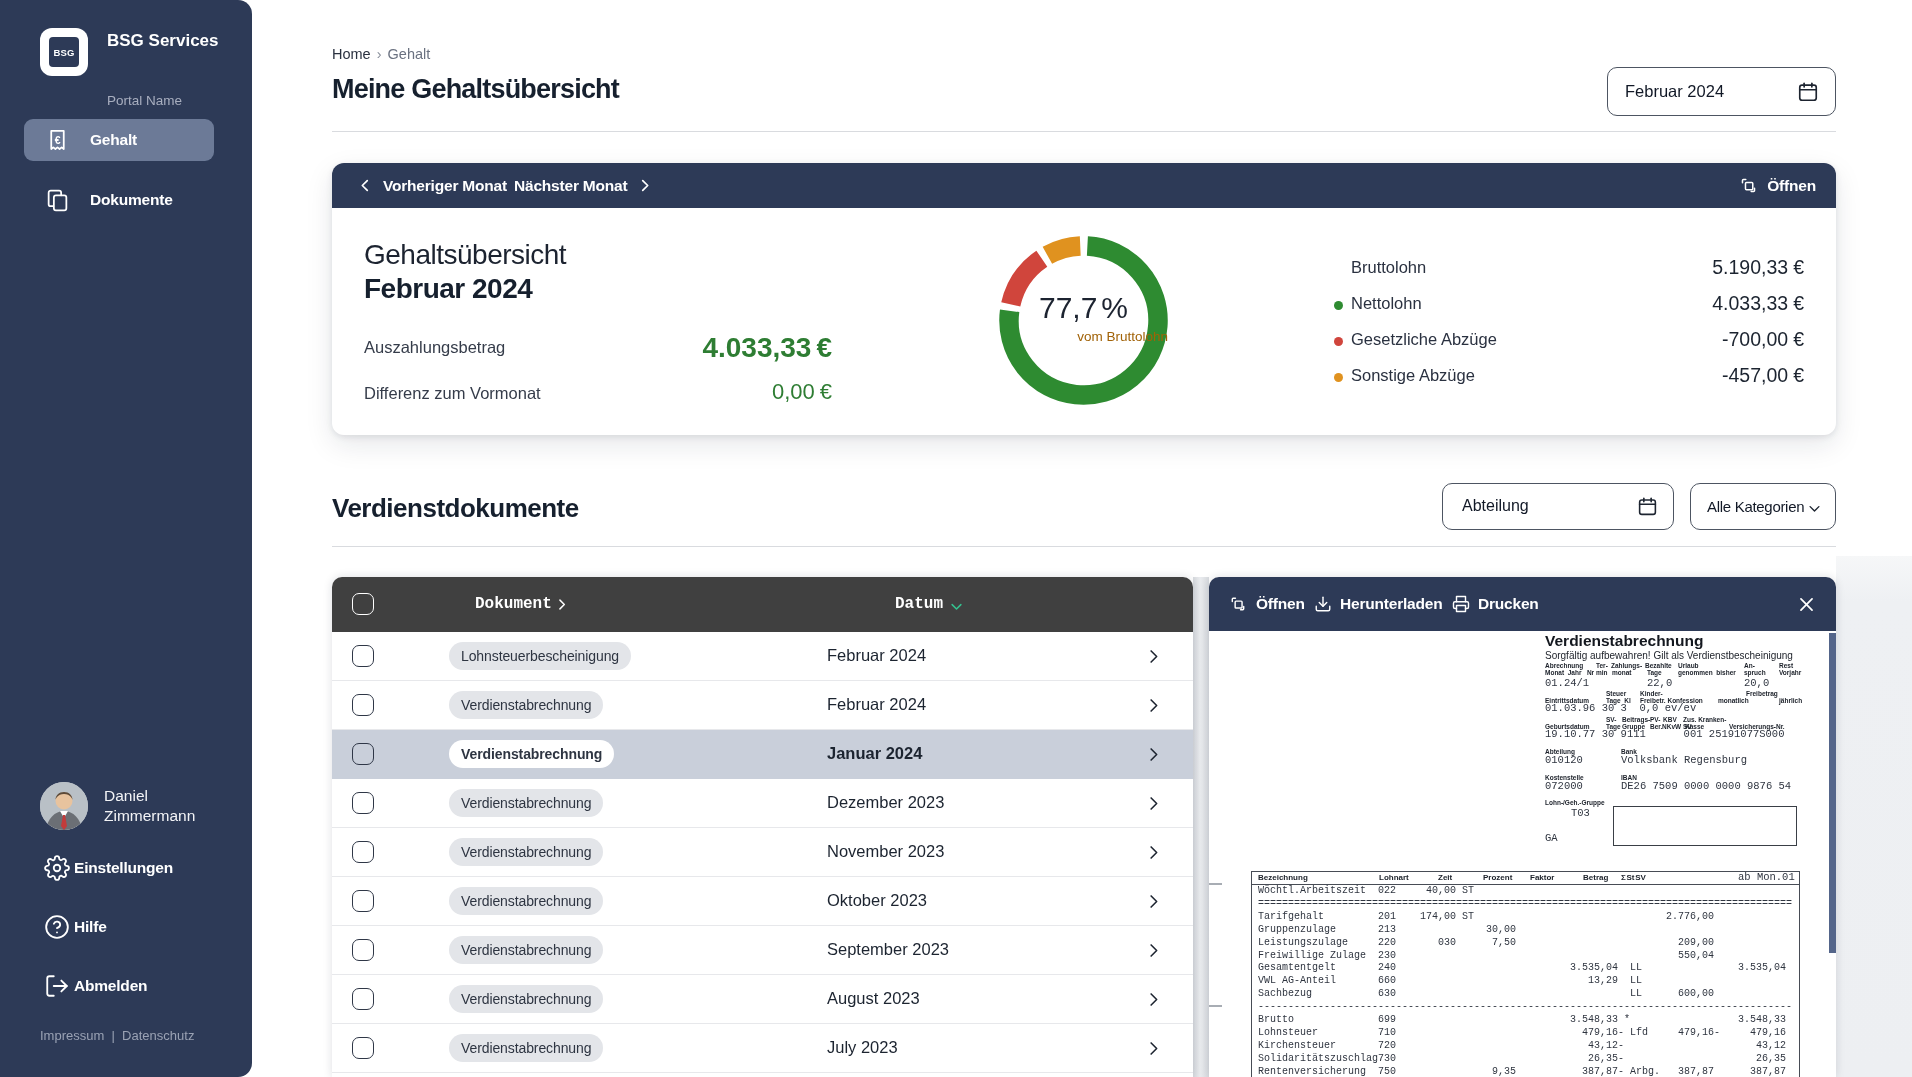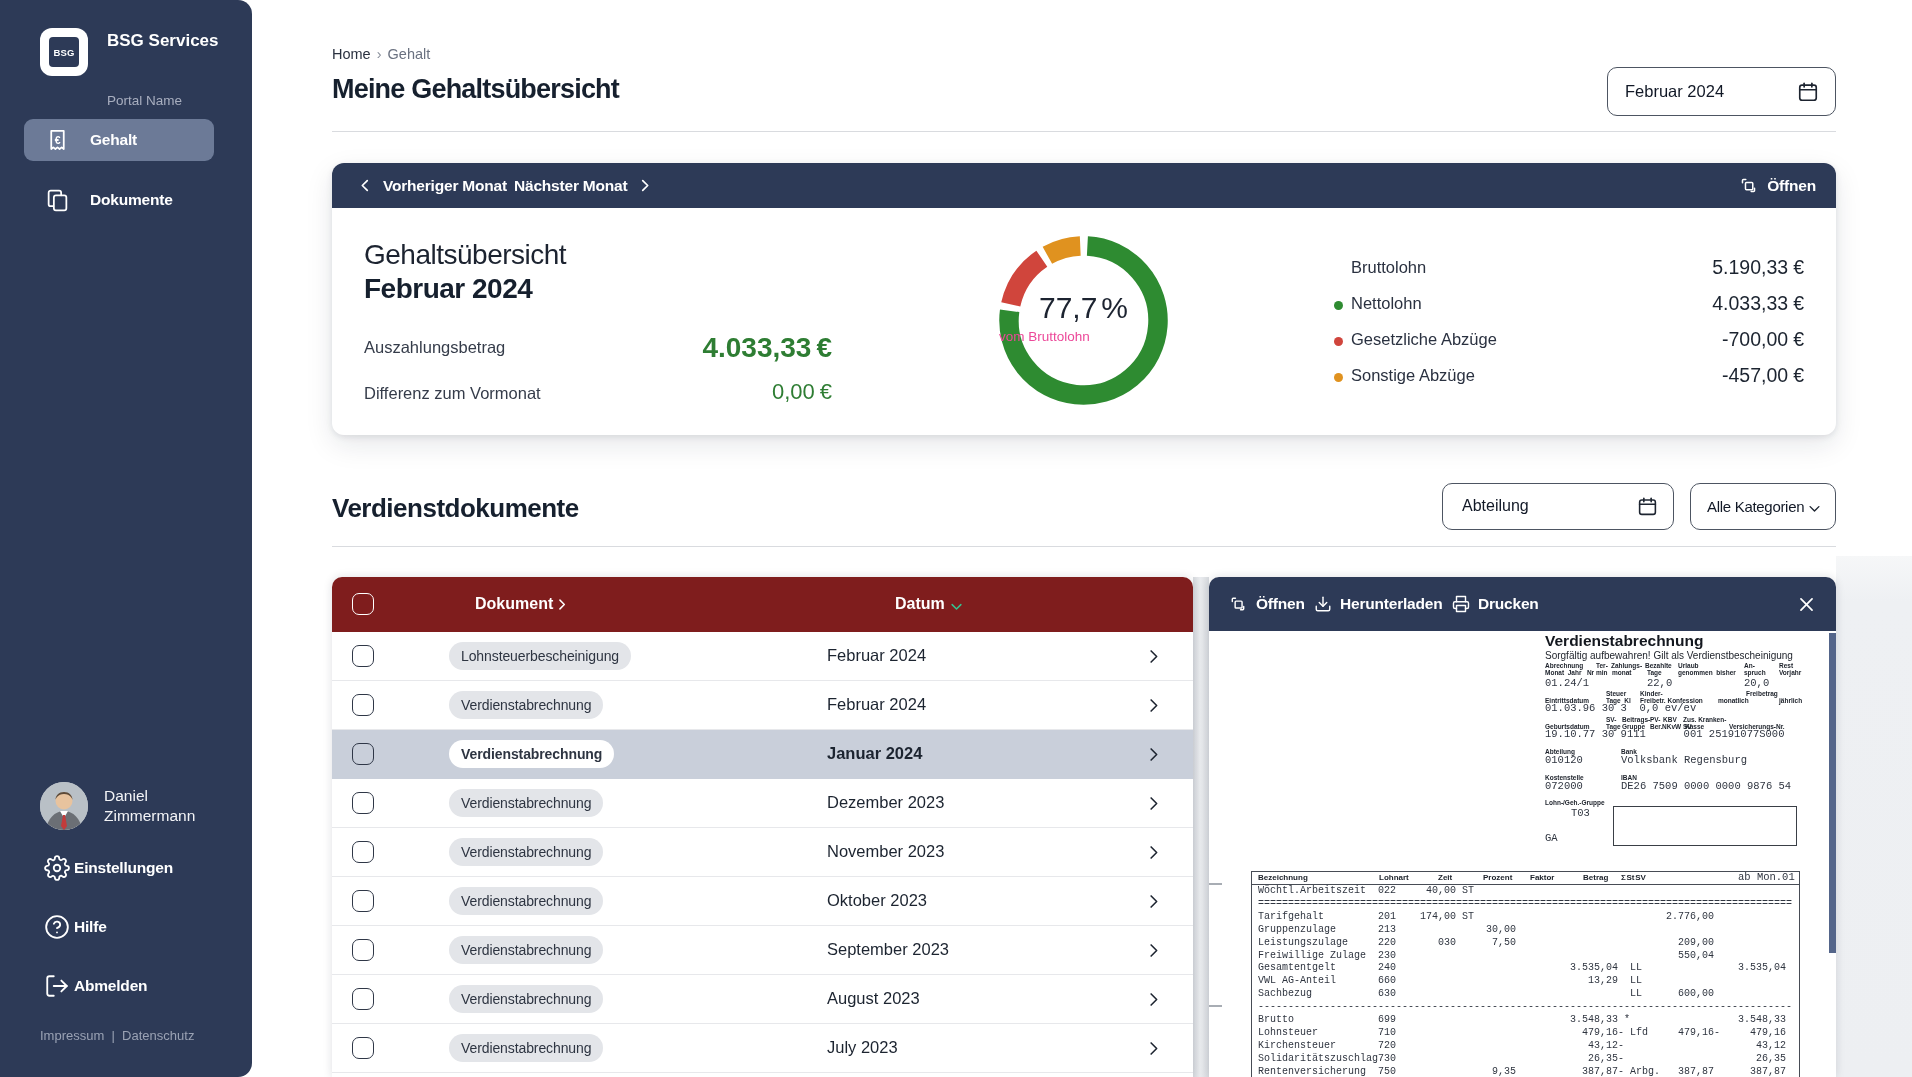--- a/index.html
+++ b/index.html
@@ -41,21 +41,21 @@
 .gval { position:absolute; font-weight:bold; color:#2e7d33; text-align:right; }
 
 .leg { position:absolute; font-size:16.5px; color:#2a3140; }
 .legv { position:absolute; font-size:19.5px; color:#1c2430; text-align:right; right:32px; }
 .dot { position:absolute; width:9px; height:9px; border-radius:50%; }
 
 h2 { position:absolute; left:332px; top:493px; font-size:26px; font-weight:bold; color:#16202e; letter-spacing:-0.5px; }
 .selbox { position:absolute; top:483px; height:47px; border:1px solid #4d5562; border-radius:10px; background:#fff; font-size:16px; color:#111826; }
 
 #dtable { position:absolute; left:332px; top:577px; width:861px; height:500px; background:#fff; border-radius:10px 10px 0 0; box-shadow:0 0 10px rgba(20,30,50,.14); }
-#thead { position:absolute; left:0; top:0; width:100%; height:55px; background:#7f1d1d; border-radius:10px 10px 0 0; }
+#thead { position:absolute; left:0; top:0; width:100%; height:55px; background:#404040; border-radius:10px 10px 0 0;font-family:Liberation Mono, monospace; }
 #thead .hl { color:#fff; font-size:16px; font-weight:bold; position:absolute; top:18px; }
 .row { position:absolute; left:0; width:100%; height:49px; border-bottom:1px solid #e7e8eb; background:#fff; }
 .row.sel { background:#c9cfda; border-bottom:1px solid #c9cfda; }
 .cb { position:absolute; left:17px; top:13px; width:22px; height:22px; border:1.6px solid #2f3747; border-radius:7px; background:transparent; }
 .cb.light { border-color:#fff; top:16px; }
 .pill { position:absolute; left:117px; top:10px; height:28px; border-radius:14px; background:#e3e5e9; color:#2e3542; font-size:14px; display:flex; align-items:center; padding:0 12px; letter-spacing:-0.1px; }
 .row.sel .pill { background:#fff; font-weight:bold; }
 .rdate { position:absolute; left:495px; top:14px; font-size:16.5px; color:#1c2430; }
 .row.sel .rdate { font-weight:bold; }
 .rchev { position:absolute; right:30px; top:15px; }
@@ -176,21 +176,21 @@
   <div class="lab" style="top:221px;">Differenz zum Vormonat</div>
   <div class="gval" style="left:300px; top:169px; width:200px; font-size:28px;">4.033,33<span style="padding-left:5px;">€</span></div>
   <div class="gval" style="left:300px; top:216px; width:200px; font-size:22px; font-weight:normal;">0,00<span style="padding-left:5px;">€</span></div>
   <div style="position:absolute; left:667px; top:73px; width:169px; height:169px;">
     <svg width="169" height="169" viewBox="0 0 169 169" fill="none">
       <path d="M88.40 10.10A74.5 74.5 0 1 1 10.64 74.78" stroke="#2e8b31" stroke-width="19.5"></path>
       <path d="M11.77 68.38A74.5 74.5 0 0 1 42.84 22.74" stroke="#d0453c" stroke-width="19.5"></path>
       <path d="M48.38 19.34A74.5 74.5 0 0 1 81.25 10.07" stroke="#e0921f" stroke-width="19.5"></path>
     </svg>
     <div style="position:absolute; left:0; top:55px; width:169px; text-align:center; font-size:30px; color:#1c2330;">77,7<span style="padding-left:4px;">%</span></div>
-    <div style="position:absolute; left:0; top:93px; width:169px; text-align:left; font-size:13.5px; color:#ec4899;">vom Bruttolohn</div>
+    <div style="position:absolute; left:0; top:93px; width:169px; text-align:right; font-size:13.5px; color:#a16207;">vom Bruttolohn</div>
   </div>
   <div class="leg" style="left:1019px; top:95px;">Bruttolohn</div>
   <div class="leg" style="left:1019px; top:131px;">Nettolohn</div>
   <div class="leg" style="left:1019px; top:167px;">Gesetzliche Abzüge</div>
   <div class="leg" style="left:1019px; top:203px;">Sonstige Abzüge</div>
   <div class="dot" style="left:1002px; top:138px; background:#2e8b31;"></div>
   <div class="dot" style="left:1002px; top:174px; background:#d0453c;"></div>
   <div class="dot" style="left:1002px; top:210px; background:#e0921f;"></div>
   <div class="legv" style="top:93px;">5.190,33<span style="padding-left:5px;">€</span></div>
   <div class="legv" style="top:129px;">4.033,33<span style="padding-left:5px;">€</span></div>

